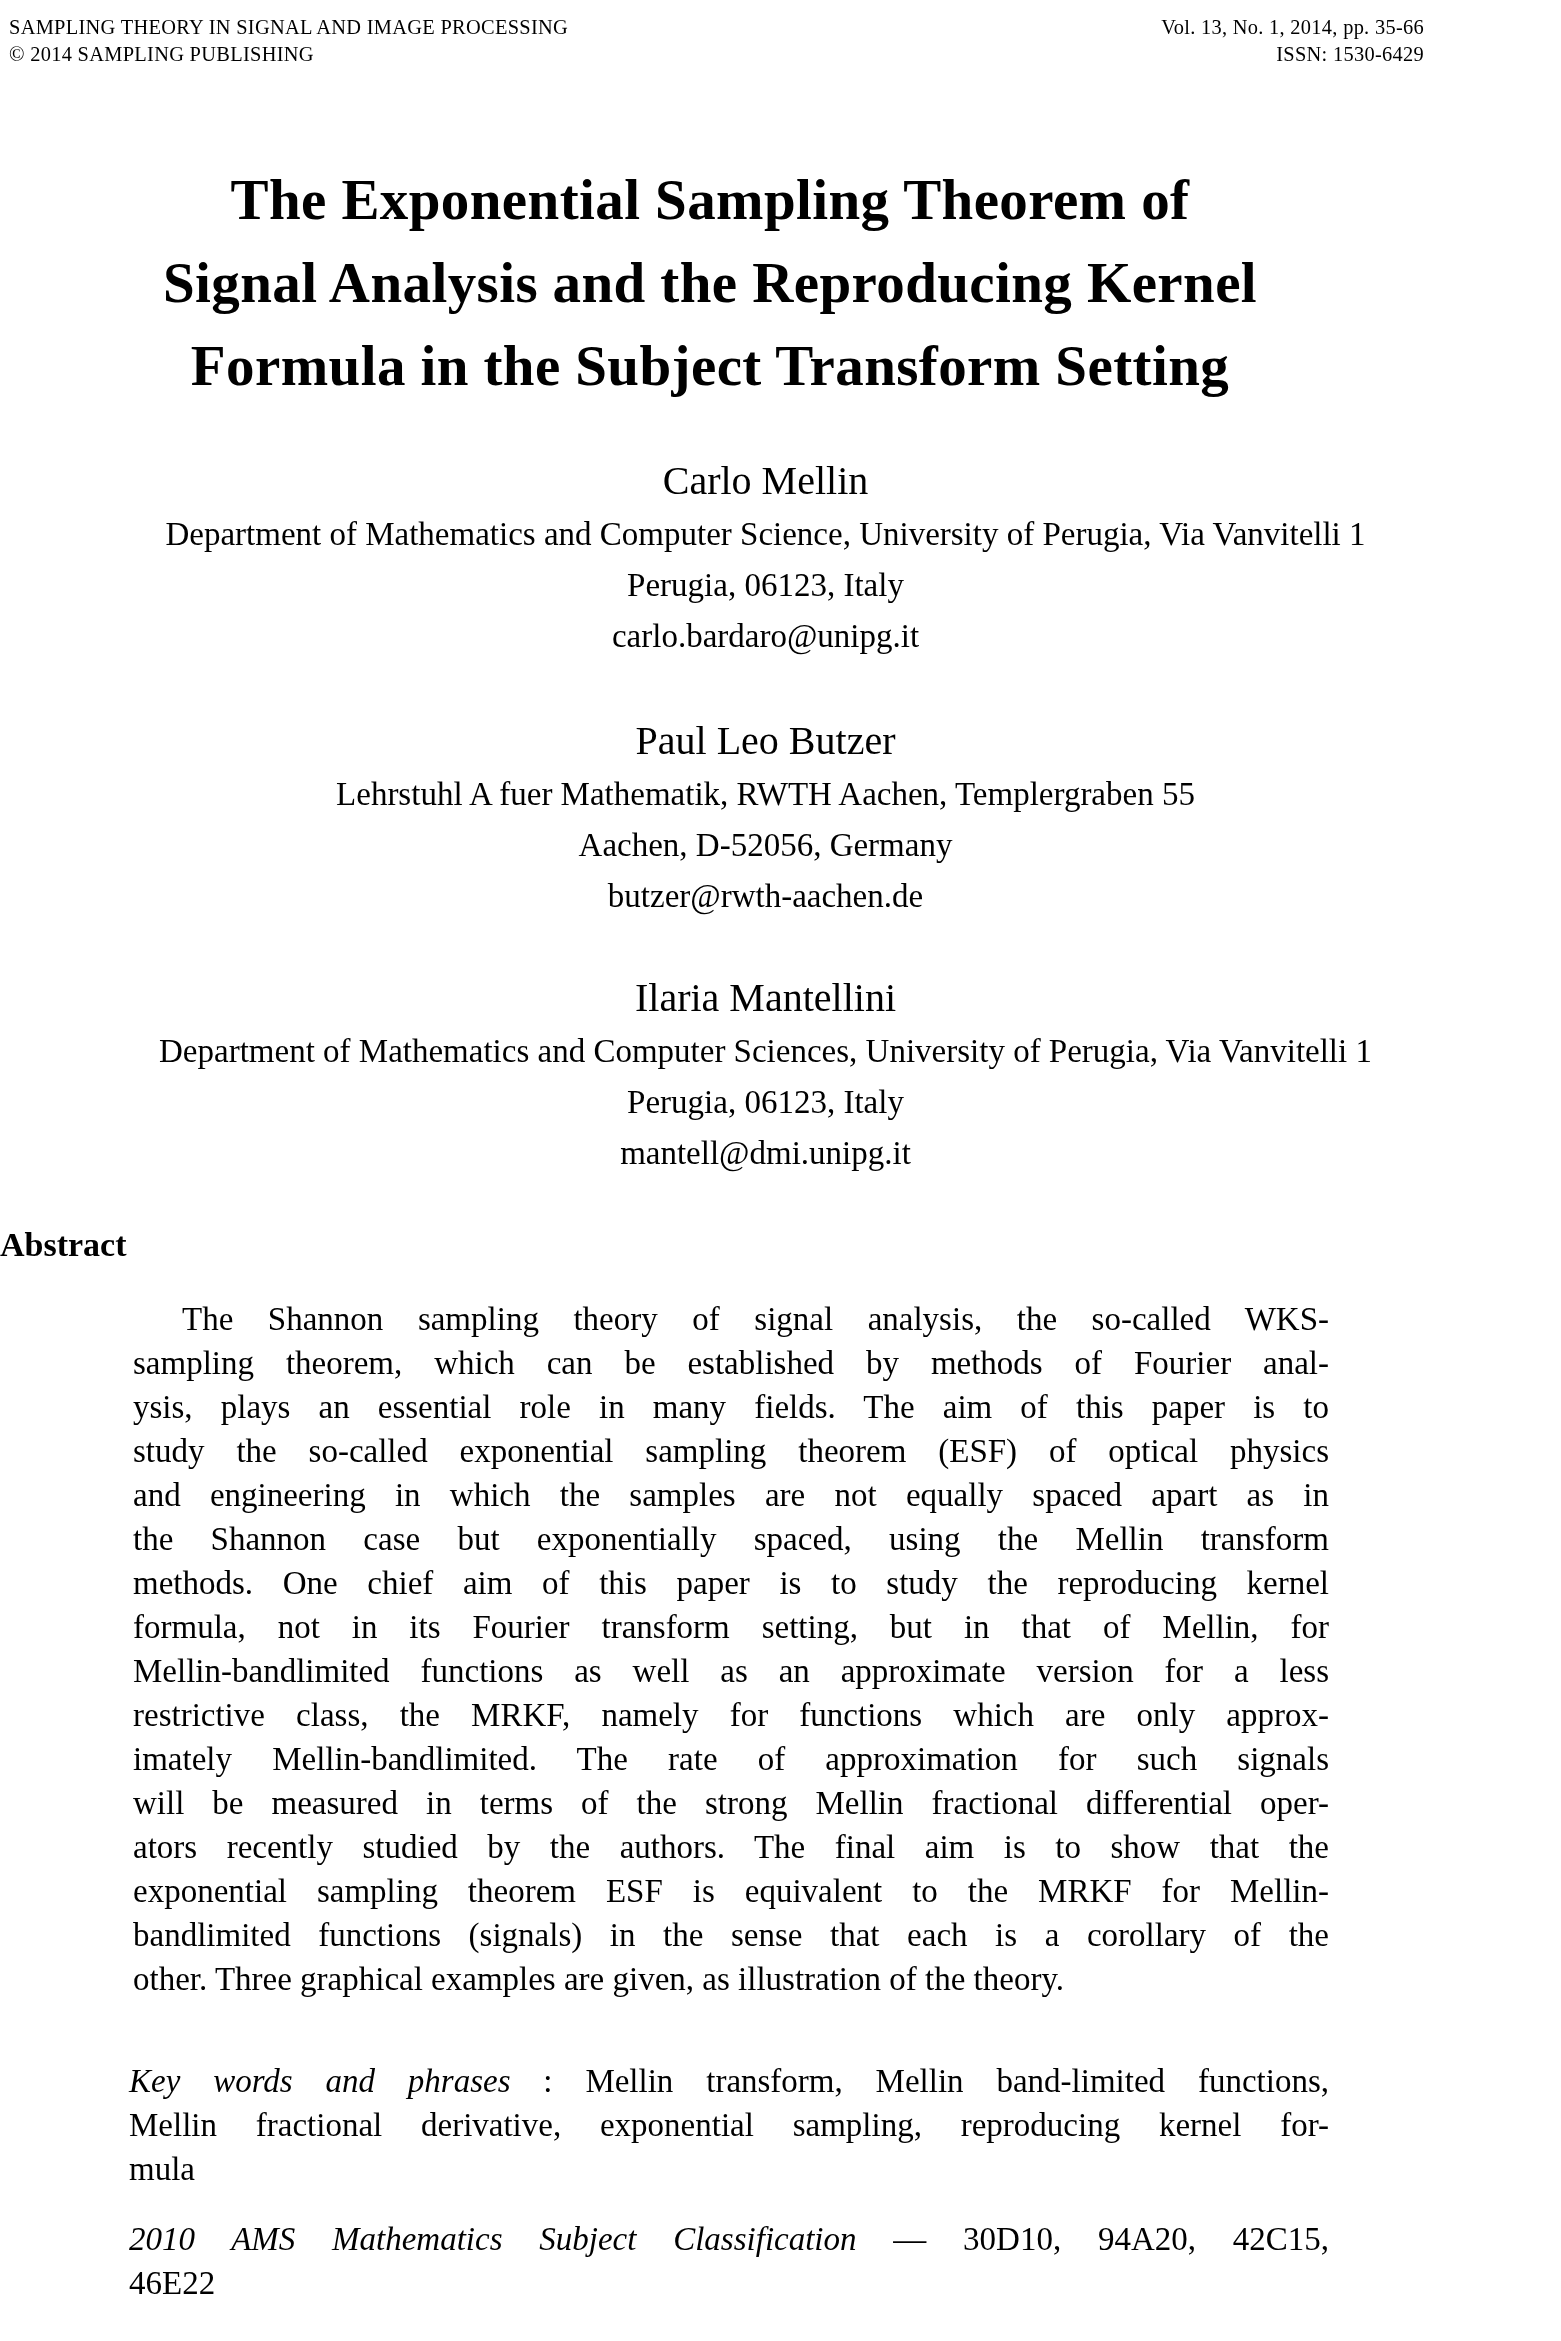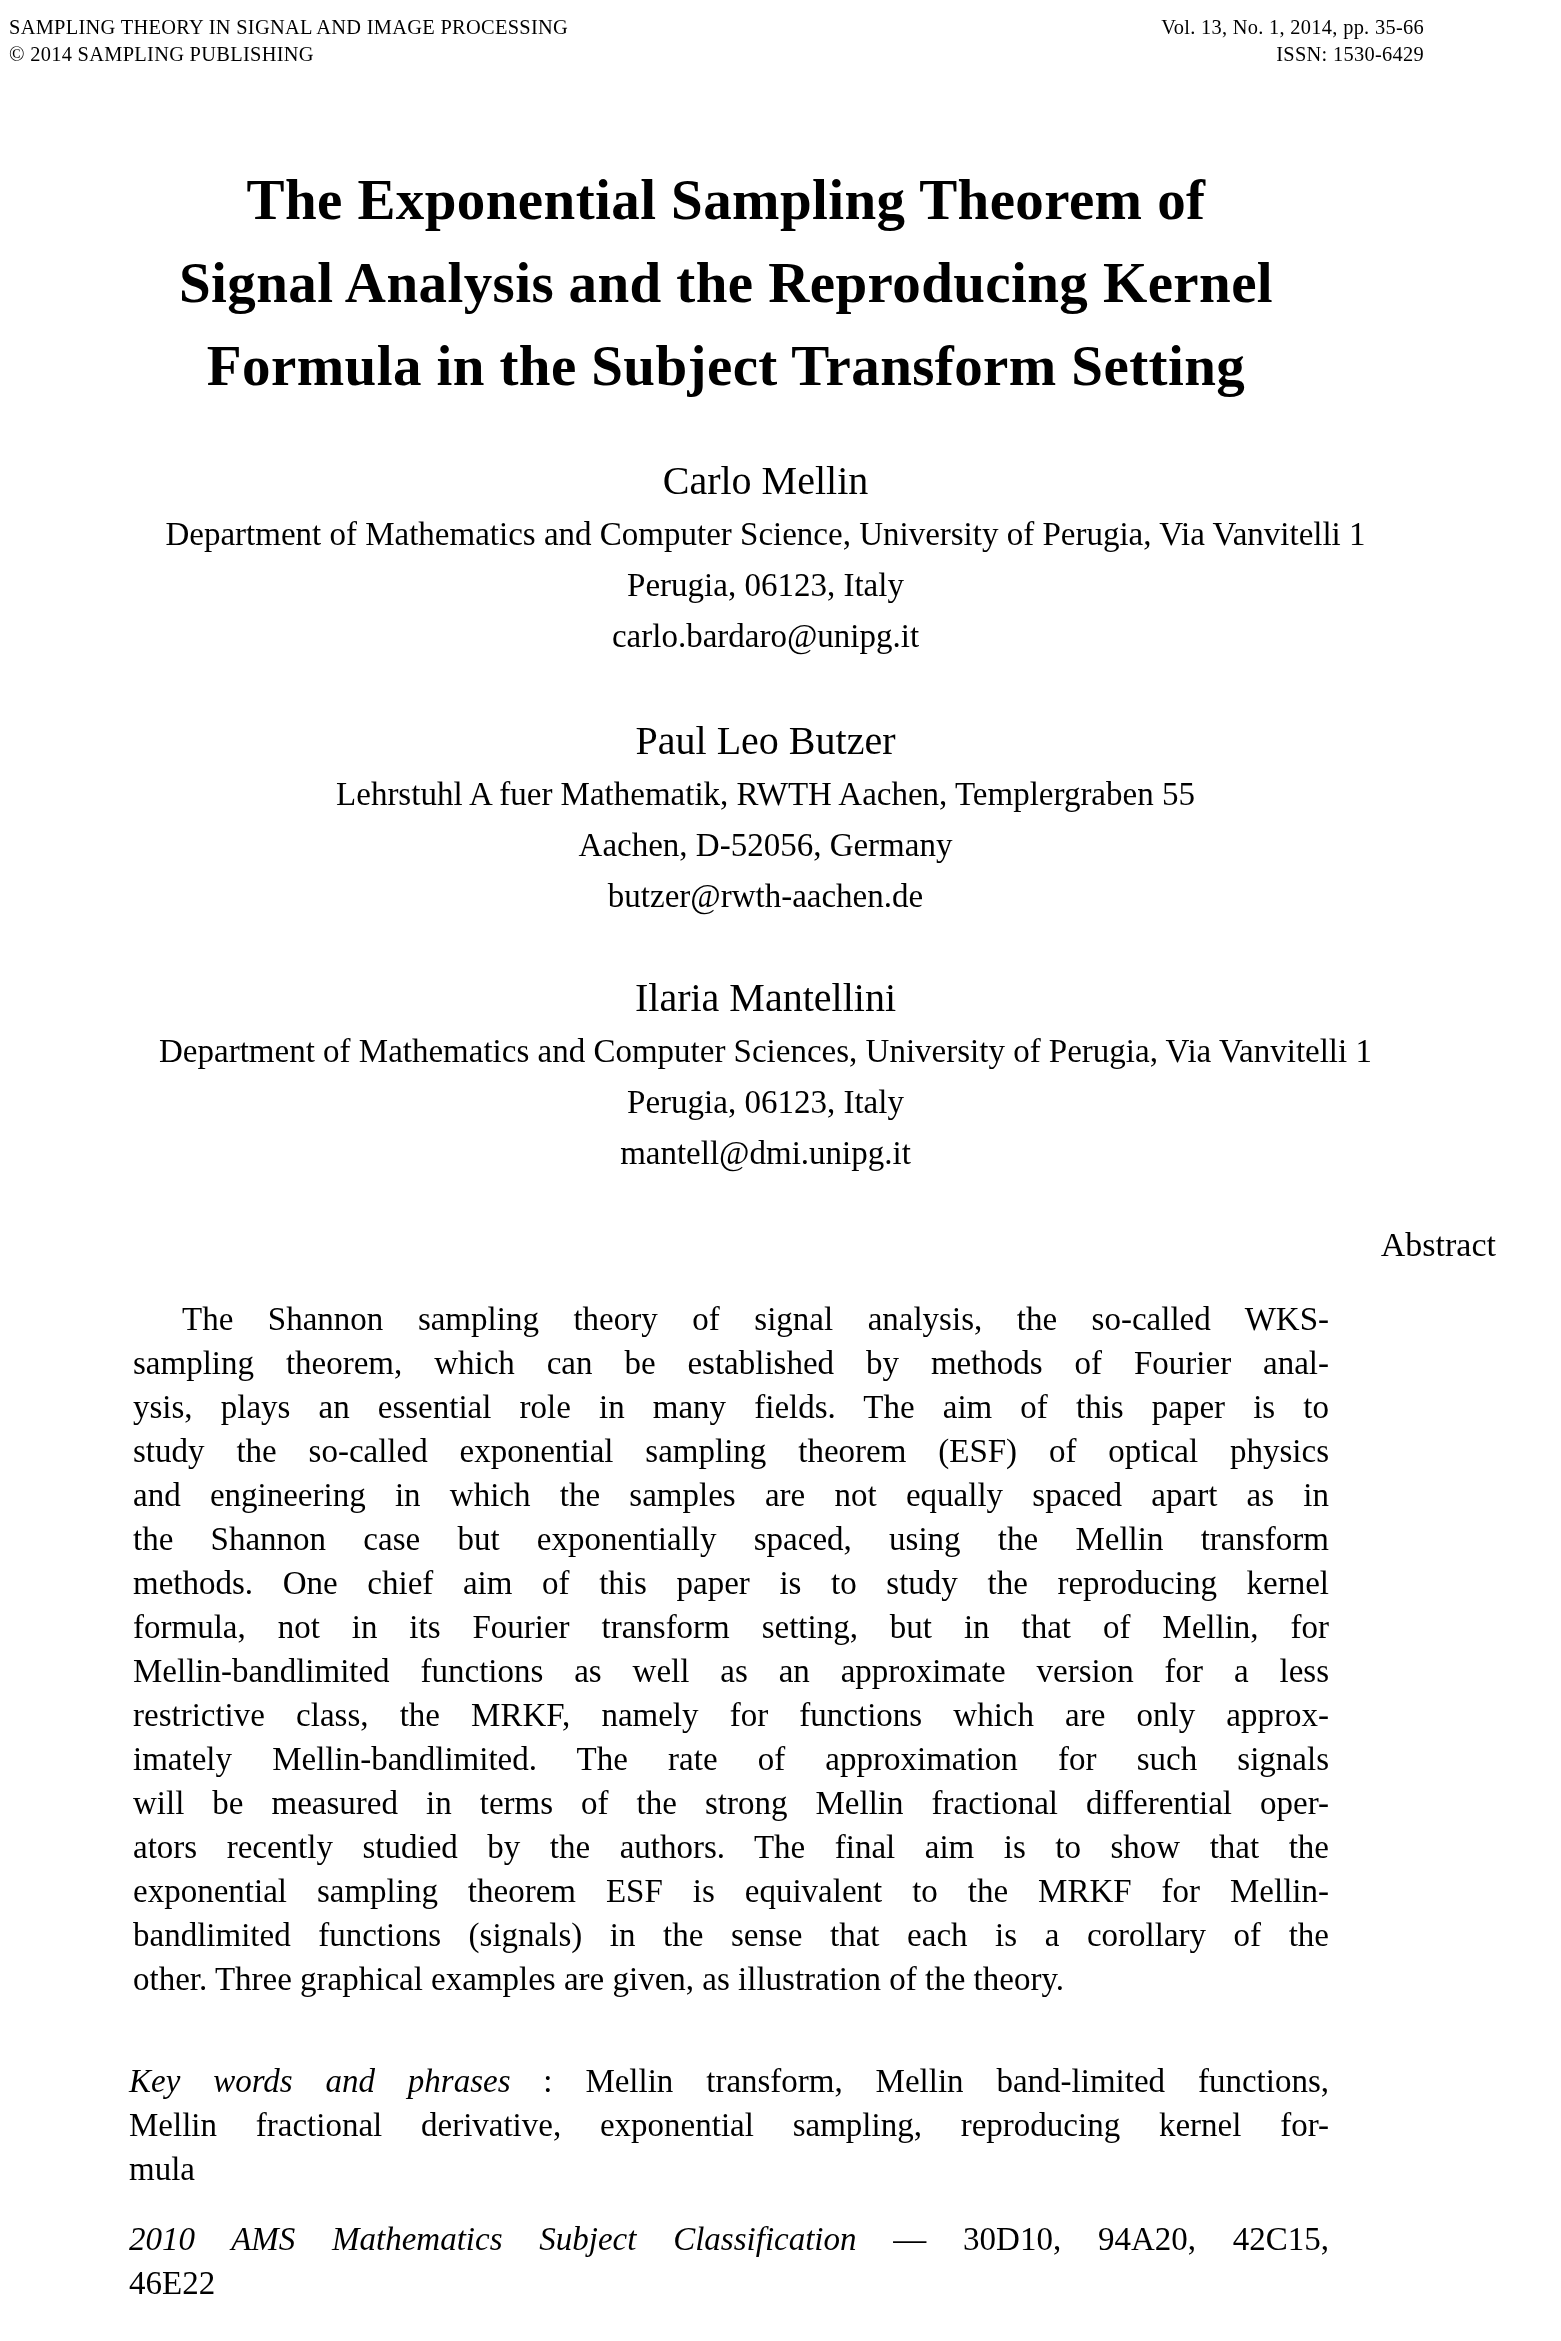--- a/index.html
+++ b/index.html
@@ -19,21 +19,21 @@
     font-size: 20.4px;
     line-height: 27px;
     letter-spacing: 0.3px;
   }
   .runhead .row { display: flex; justify-content: space-between; }
   .runhead .left { text-align: left; }
   .runhead .right { text-align: right; }
 
   .title {
     position: absolute;
-    left: 16px;
+    left: 0;
     top: 158px;
     width: 1420px;
     text-align: center;
     font-weight: bold;
     font-size: 57px;
     line-height: 83px;
     letter-spacing: 0.4px;
   }
   .title div { white-space: nowrap; }
 
@@ -55,25 +55,24 @@
   }
   #author-1 { top: 454px; }
   #author-2 { top: 714px; }
   #author-3 { top: 971px; }
 
   .abstract-heading {
     position: absolute;
     left: 0;
     top: 1223px;
     width: 1452px;
-    text-align: right;
-    font-weight: normal;
+    text-align: left;
+    font-weight: bold;
     font-size: 34px;
     line-height: 44px;
-    margin-left: 44px;
   }
   .abstract-body {
     position: absolute;
     left: 133px;
     top: 1297px;
     width: 1196px;
     font-size: 33px;
     line-height: 44px;
     text-align: justify;
   }

